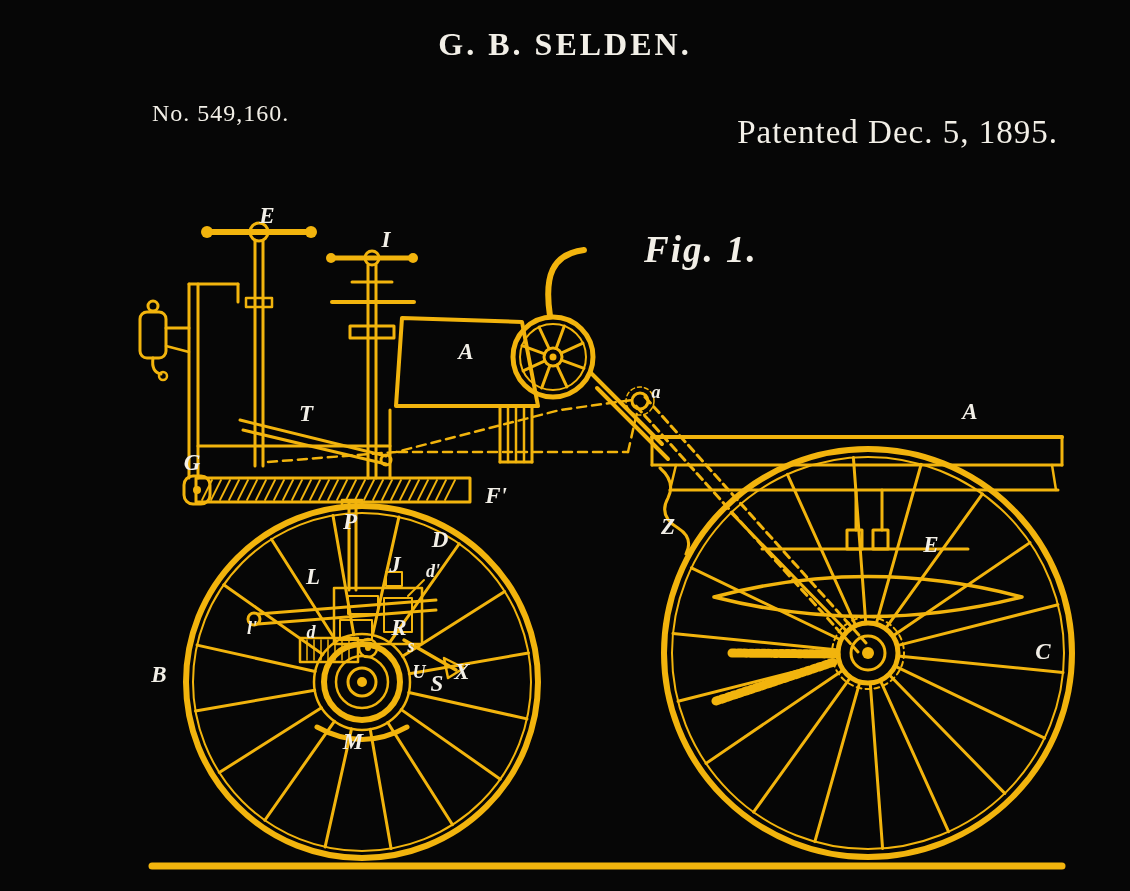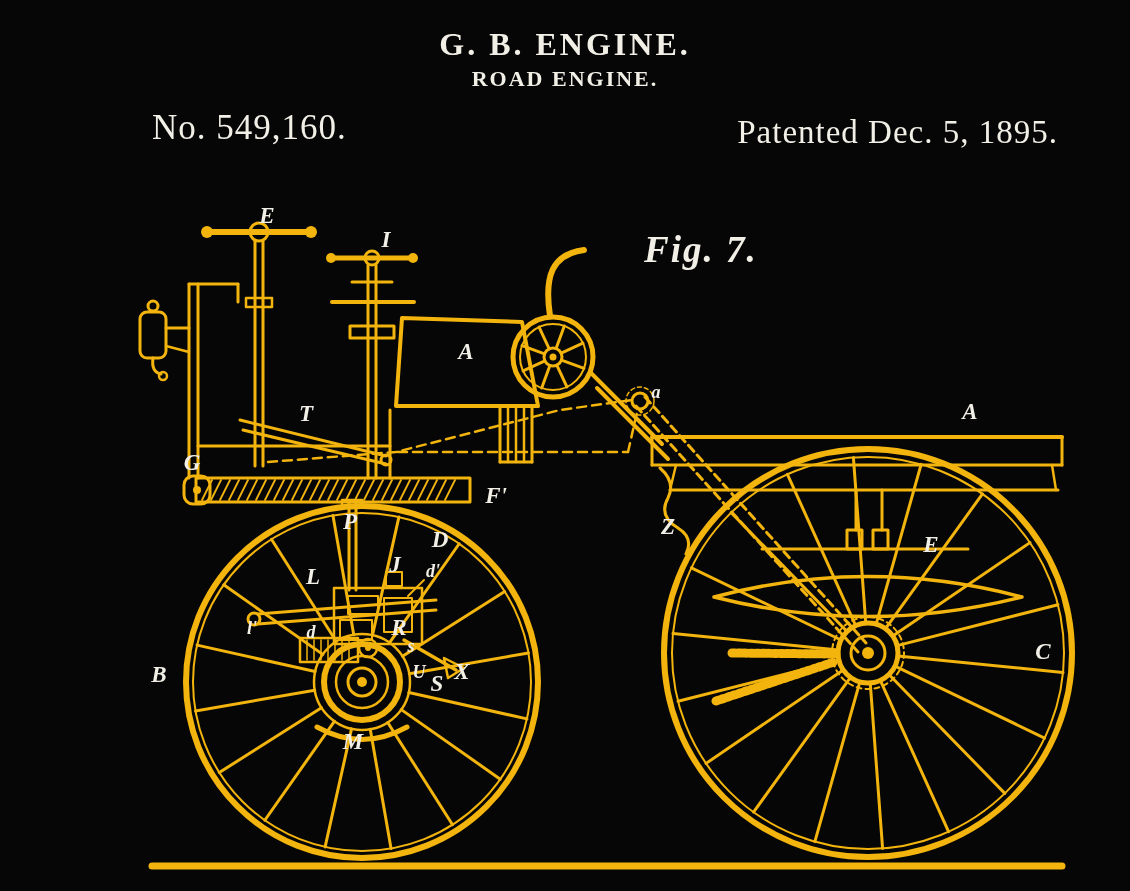--- a/index.html
+++ b/index.html
@@ -8,45 +8,44 @@
     --text:#F2EFE7;
   }
   *{margin:0;padding:0;box-sizing:border-box;}
   html,body{width:1130px;height:891px;background:var(--bg);overflow:hidden;}
   #page{position:relative;width:1130px;height:891px;background:var(--bg);
         font-family:"Liberation Serif",serif;color:var(--text);}
 
   .hdr{position:absolute;white-space:nowrap;}
   #inventor{top:26px;left:0;width:100%;text-align:center;font-size:32px;font-weight:bold;letter-spacing:3px;}
   #doc-title{top:66px;left:0;width:100%;text-align:center;font-size:22px;font-weight:bold;letter-spacing:2px;}
-  #patent-number{top:108px;left:152px;font-size:35px;letter-spacing:1px;}
+  #patent-number{top:100px;left:152px;font-size:24px;letter-spacing:1px;}
   #patent-date{top:114px;right:72px;font-size:33px;letter-spacing:1px;}
   #figure-label{top:228px;left:644px;font-size:37px;font-weight:bold;font-style:italic;letter-spacing:2px;}
 
   #drawing{position:absolute;top:0;left:0;width:1130px;height:891px;}
   #drawing line,#drawing path,#drawing circle,#drawing rect,
   #drawing polyline,#drawing polygon,#drawing ellipse{
       stroke:var(--ink);fill:none;stroke-linecap:round;stroke-linejoin:round;}
   #drawing .fill{fill:var(--ink);stroke:none;}
 
   #labels{position:absolute;top:0;left:0;width:1130px;height:891px;pointer-events:none;}
   .part-label{position:absolute;transform:translate(-50%,-50%);
       font:italic bold 23px "Liberation Serif",serif;color:var(--text);}
   .part-label.small{font-size:18px;}
 </style>
 </head>
 <body>
 
 <div id="page">
 
-  <div class="hdr" id="inventor">G. B. ENGINE.</div>
-  <div class="hdr" id="doc-title">ROAD ENGINE.</div>
+  <div class="hdr" id="inventor">G. B. SELDEN.</div>
   <div class="hdr" id="patent-number">No. 549,160.</div>
   <div class="hdr" id="patent-date">Patented Dec. 5, 1895.</div>
-  <div class="hdr" id="figure-label">Fig. 7.</div>
+  <div class="hdr" id="figure-label">Fig. 1.</div>
 
   <svg id="drawing" viewBox="0 0 1130 891">
 
     <line x1="152" y1="866" x2="1062" y2="866" stroke-width="7"></line>
 
     <g>
       <circle cx="868" cy="653" r="204" stroke-width="6"></circle>
       <circle cx="868" cy="653" r="196" stroke-width="2"></circle>
       <g id="right-spokes" stroke-width="3">
           <line x1="897.8501249583408" y1="655.9950024994048" x2="1063.020816394493" y2="672.5673496627783"></line>

